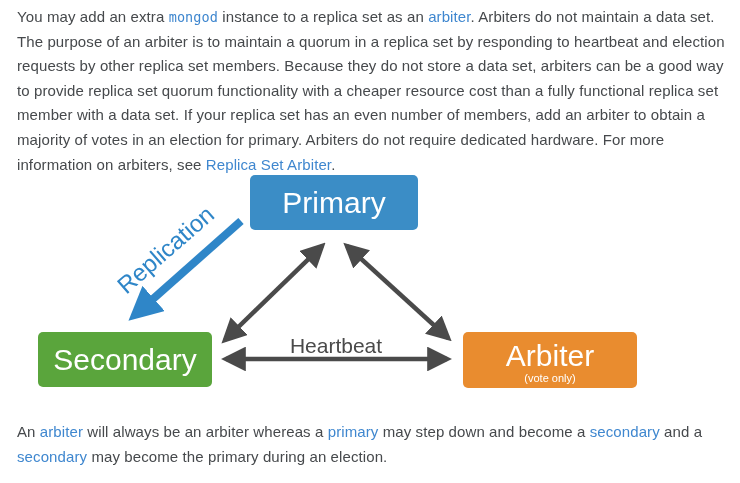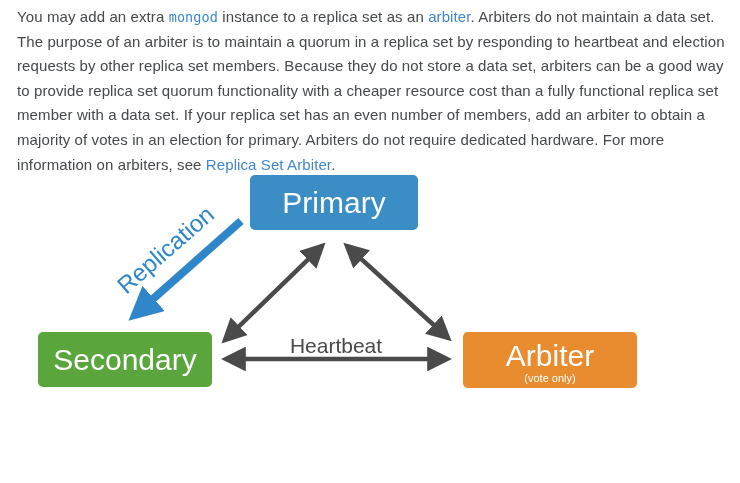--- a/index.html
+++ b/index.html
@@ -68,14 +68,15 @@
     <text class="box-label" x="334" y="45" text-anchor="middle">Primary</text>
 
     <rect x="38" y="164" width="174" height="55" rx="5" fill="#5aa53c"></rect>
     <text class="box-label" x="125" y="202" text-anchor="middle">Secondary</text>
 
     <rect x="463" y="164" width="174" height="56" rx="5" fill="#e98c2f"></rect>
     <text class="box-label" x="550" y="198" text-anchor="middle">Arbiter</text>
     <text class="box-sublabel" x="550" y="214" text-anchor="middle">(vote only)</text>
   </svg>
 
+  <p class="para" id="p2"><span>An </span><a class="link">arbiter</a><span> will always be an arbiter whereas a </span><a class="link">primary</a><span> may step down and become a </span><a class="link">secondary</a><span> and a </span><a class="link">secondary</a><span> may become the primary during an election.</span></p>
 
 </div>
 
 </body></html>

